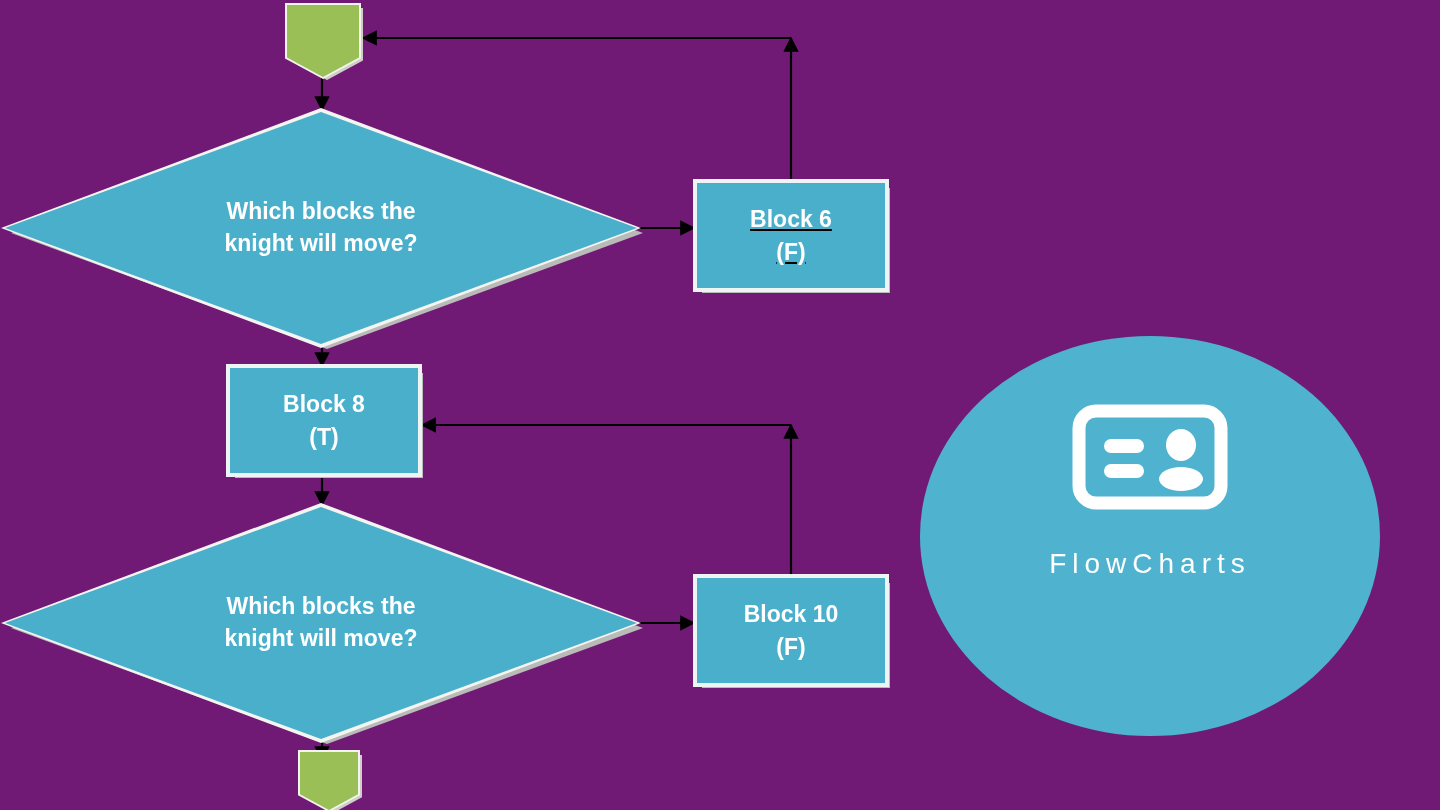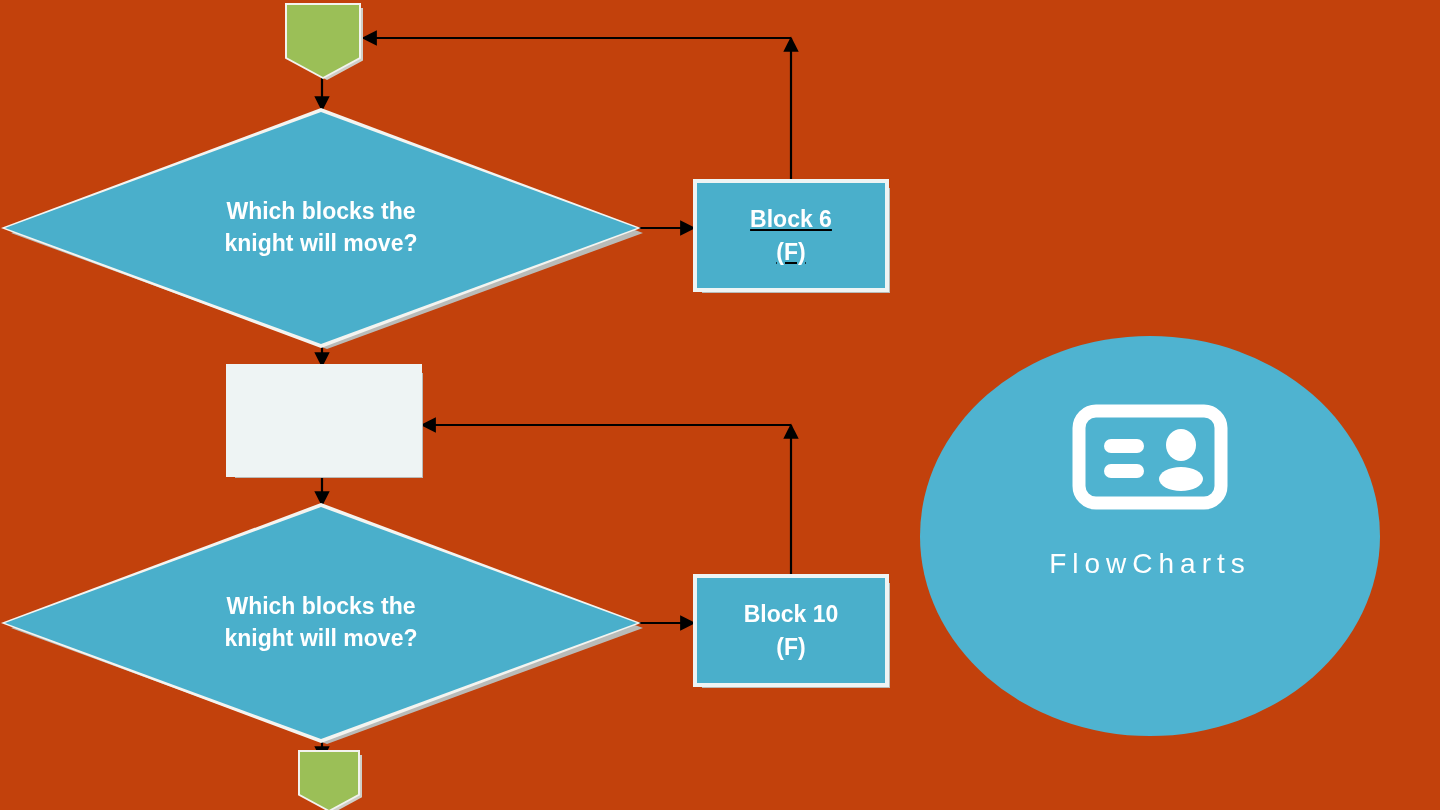--- a/index.html
+++ b/index.html
@@ -7,21 +7,21 @@
     padding: 0;
     background: #ffffff;
   }
   body {
     font-family: "Liberation Sans", sans-serif;
   }
   #canvas {
     position: relative;
     width: 1440px;
     height: 810px;
-    background: #c2410c;
+    background: #701a75;
     overflow: hidden;
   }
 
   
   #connectors {
     position: absolute;
     left: 0;
     top: 0;
     width: 1440px;
     height: 810px;
@@ -198,20 +198,24 @@
 
   <div class="node rect-shadow" style="left:702px; top:188px; width:188px; height:105px;"></div>
   <div class="node rect-outline" style="left:693px; top:179px; width:196px; height:113px;"></div>
   <div class="node rect" style="left:697px; top:183px; width:188px; height:105px;text-decoration:underline;">
     <div class="rect-label">Block 6
 (F)</div>
   </div>
 
   <div class="node rect-shadow" style="left:235px; top:373px; width:188px; height:105px;"></div>
   <div class="node rect-outline" style="left:226px; top:364px; width:196px; height:113px;"></div>
+  <div class="node rect" style="left:230px; top:368px; width:188px; height:105px;">
+    <div class="rect-label">Block 8
+(T)</div>
+  </div>
 
   <div class="node diamond-shadow" style="left:11px; top:512px; width:632px; height:232px;"></div>
   <div class="node diamond-outline" style="left:1px; top:503px; width:640px; height:240px;"></div>
   <div class="node diamond" style="left:5px; top:507px; width:632px; height:232px;">
     <div class="diamond-label">Which blocks the
 knight will move?</div>
   </div>
 
   <div class="node rect-shadow" style="left:702px; top:583px; width:188px; height:105px;"></div>
   <div class="node rect-outline" style="left:693px; top:574px; width:196px; height:113px;"></div>

